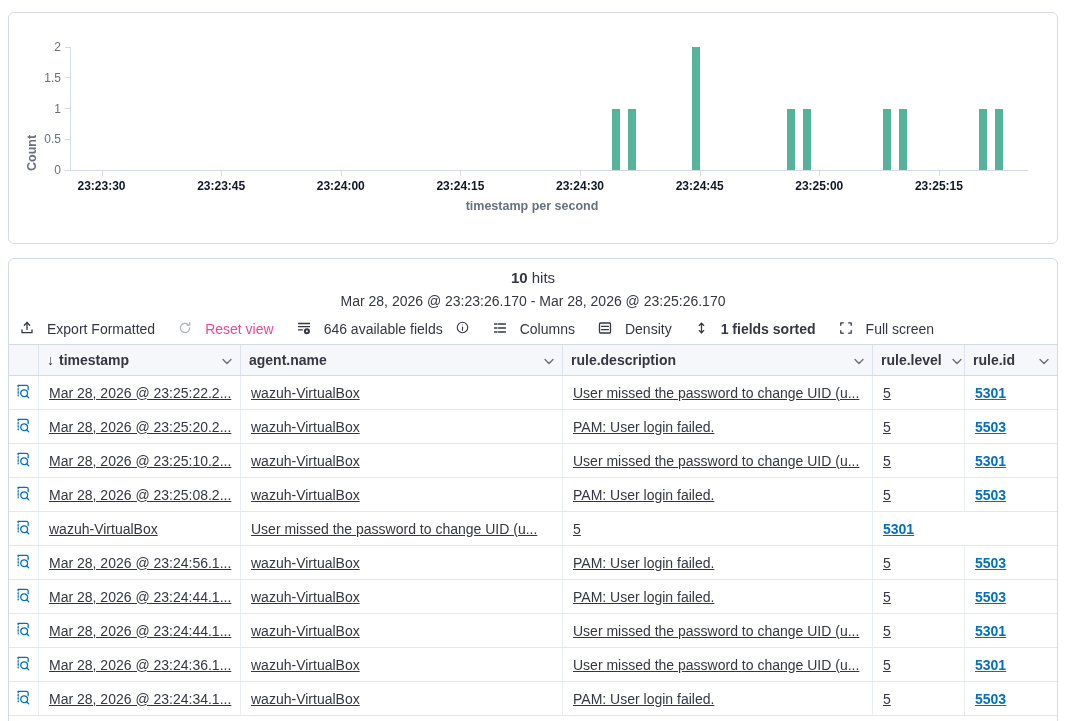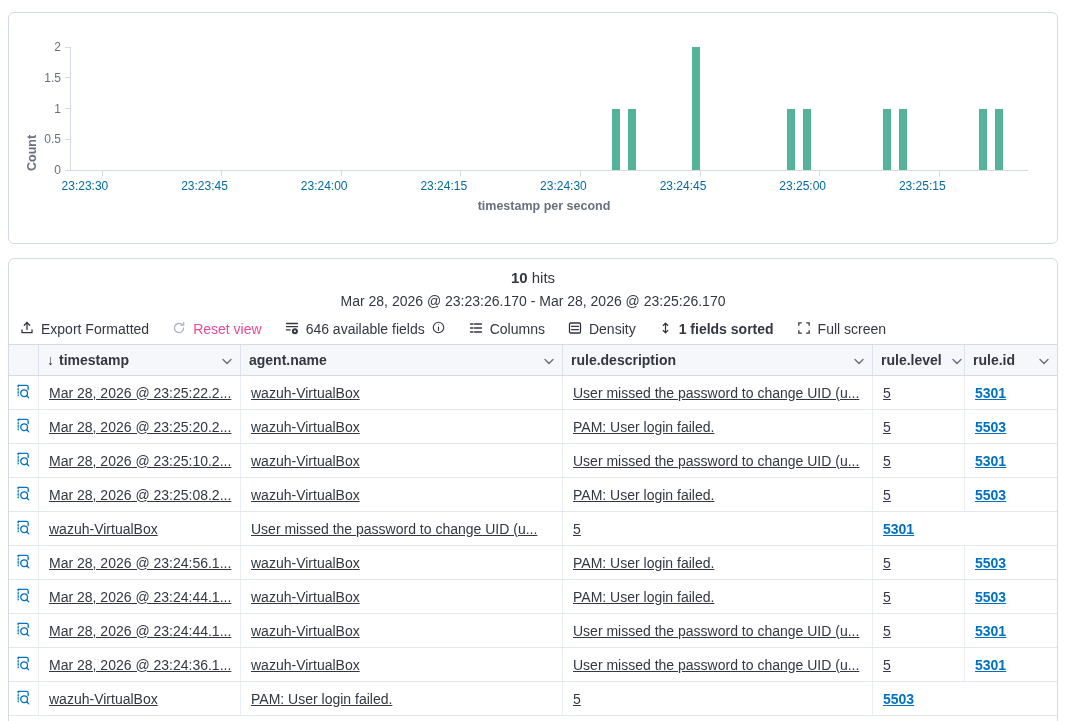--- a/index.html
+++ b/index.html
@@ -11,33 +11,33 @@
 
   
   #plot { position:absolute; left:61px; top:34px; width:958px; height:124px;
           border-left:1px solid #D3DAE6; border-bottom:1px solid #D3DAE6; }
   .bar { position:absolute; bottom:0; }
   .ytick-label { position:absolute; right:100%; margin-right:10px; width:40px; text-align:right;
                  font-size:12px; color:#69707D; transform:translateY(50%); }
   .ytick-mark { position:absolute; right:100%; width:6px; height:1px; background:#D3DAE6; }
   .xtick-mark { position:absolute; top:100%; width:1px; height:6px; background:#D3DAE6; }
   .xtick-label { position:absolute; top:100%; margin-top:9px; width:80px; margin-left:-40px;
-                 text-align:left; font-size:12px; color:#0369a1; }
+                 text-align:center; font-size:12px; color:#0f172a;font-weight:bold; }
   #y-axis-title { position:absolute; left:16px; top:34px; height:124px; display:flex; align-items:center;
                   writing-mode:vertical-rl; transform:rotate(180deg);
                   font-size:12.5px; font-weight:bold; color:#69707D; }
-  #x-axis-title { position:absolute; left:56px; top:186px; width:958px; text-align:center;
+  #x-axis-title { position:absolute; left:44px; top:186px; width:958px; text-align:center;
                   font-size:12.5px; font-weight:bold; color:#69707D; }
 
   
   #hits-line { margin-top:10px; text-align:center; font-size:15px; }
   #hits-line b { font-weight:bold; }
   #range-line { margin-top:7px; text-align:center; font-size:14px; }
   #toolbar { display:flex; align-items:center; margin-top:9px; padding:0 10px 0 10px; font-size:14px; height:22px; }
-  .tb-item { display:flex; align-items:center; gap:6px; margin-right:22px; cursor:pointer; white-space:nowrap;text-align:center; }
+  .tb-item { display:flex; align-items:center; gap:12px; margin-right:22px; cursor:pointer; white-space:nowrap;text-align:center; }
   .tb-item svg { flex:0 0 auto; }
   .tb-disabled { color:#ec4899; }
   .tb-bold { font-weight:bold; }
 
   
   #grid { position:absolute; left:0; top:85px; width:1048px; }
   .grid-row { display:grid; grid-template-columns:30px 202px 322px 310px 92px 1fr; }
   #grid-header { height:32px; background:#F5F7FB; border-top:1px solid #D3DAE6; border-bottom:1px solid #D3DAE6; }
   #grid-header .hcell { display:flex; align-items:center; gap:5px; padding:0 8px; font-weight:bold; font-size:14px;
                         border-right:1px solid #DDE3EE; overflow:hidden; white-space:nowrap; }
@@ -404,20 +404,21 @@
     <div class="cell expand-cell">
       <span>
         <svg width="17" height="17" viewBox="0 0 16 16" fill="none" stroke="#0071C2" stroke-width="1.2" stroke-linecap="round">
           <path d="M3 2.2 V12" stroke-dasharray="1.4 1.6"></path>
           <path d="M3 2.2 H10.8 a1.6 1.6 0 0 1 1.6 1.6 V6.2"></path>
           <circle cx="8.6" cy="9.6" r="3.2" fill="#fff"></circle>
           <path d="M11 12 L13 14"></path>
         </svg>
       </span>
     </div>
+    <div class="cell">Mar 28, 2026 @ 23:24:34.1...</div>
     <div class="cell">wazuh-VirtualBox</div>
     <div class="cell">PAM: User login failed.</div>
     <div class="cell">5</div>
     <div class="cell id-cell">5503</div>
   </div>
 </div>
   </div>
 </div>
 
 </body></html>

